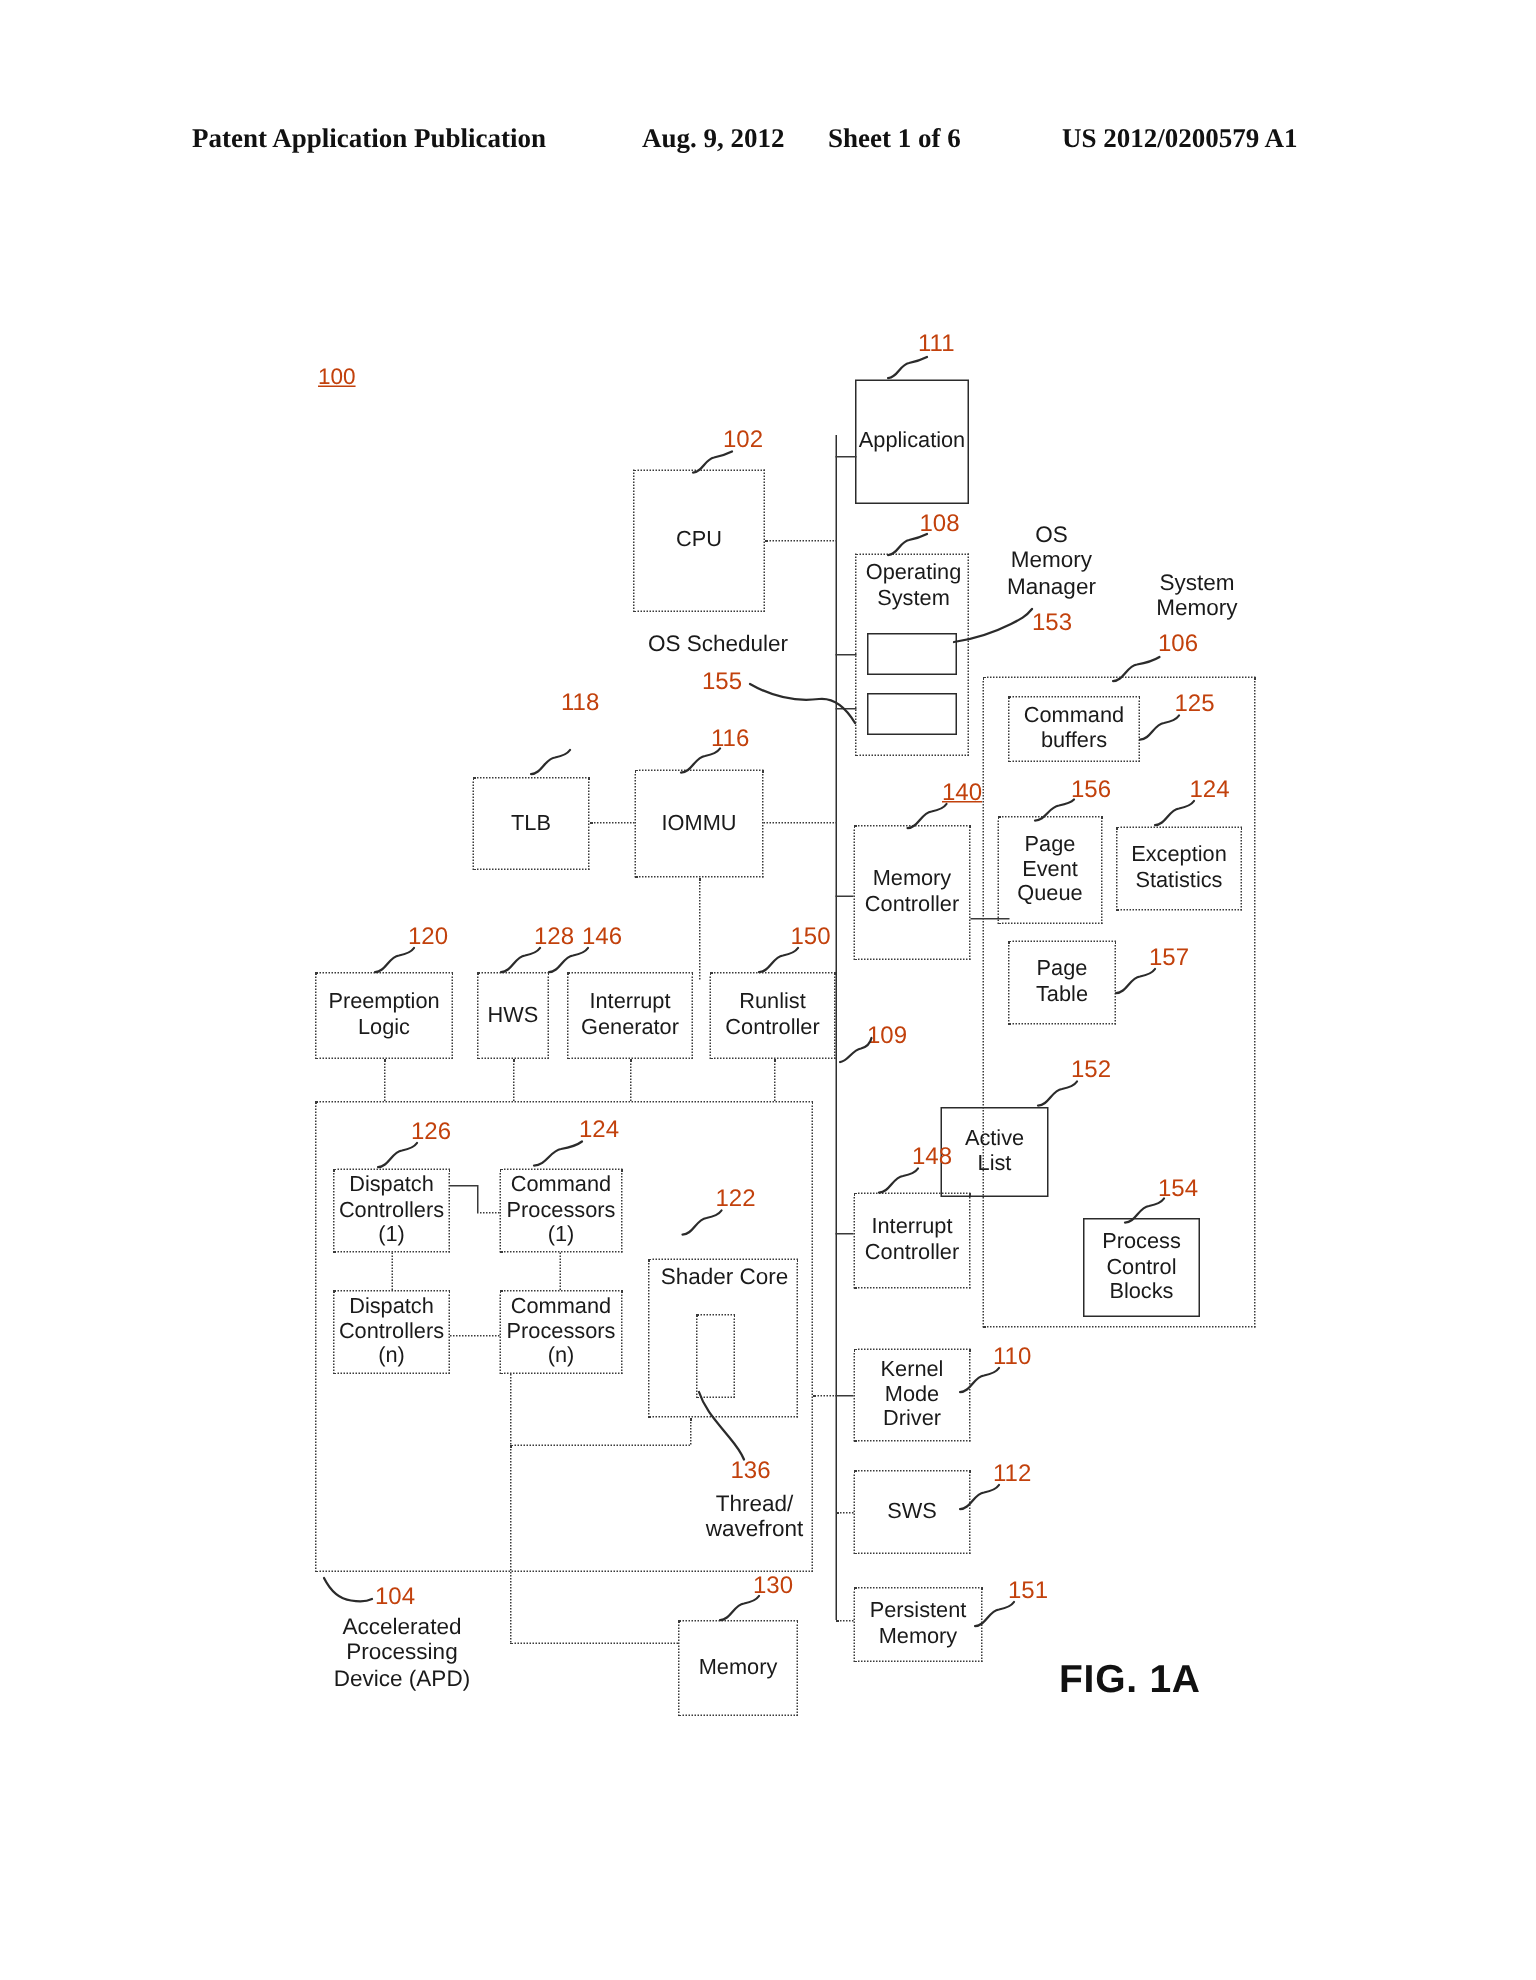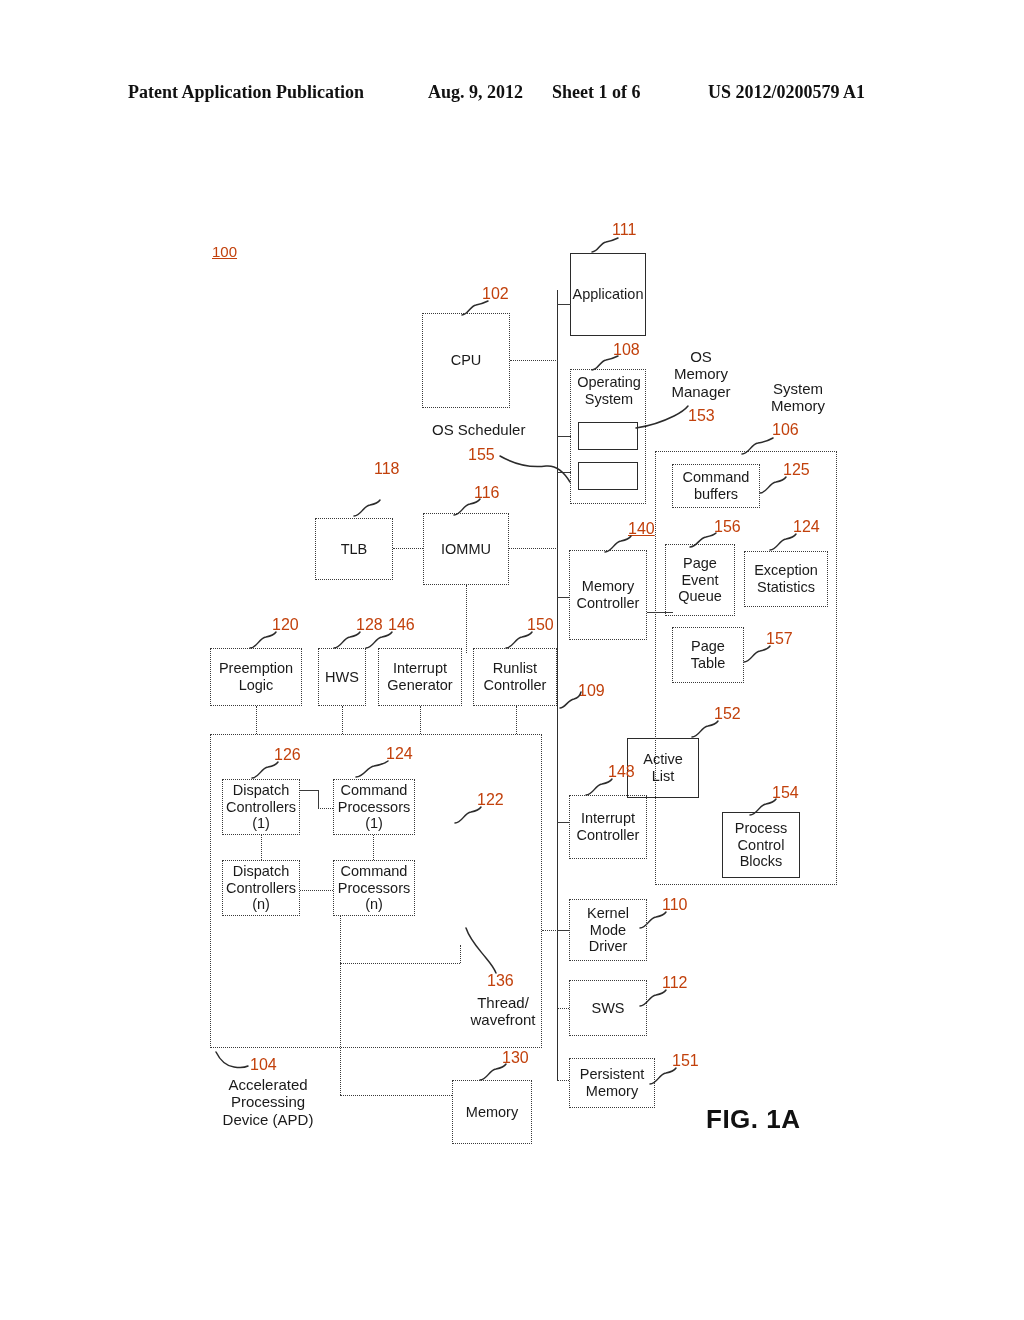--- a/index.html
+++ b/index.html
@@ -315,20 +315,24 @@
   <div class="box" style="left:333px; top:860px; width:82px; height:56px;">
     <span>Command<br>Processors<br>(n)</span>
   </div>
   <div class="ln v" style="left:373px; top:835px; height:25px;"></div>
 
   <div class="ln hs" style="left:300px; top:790px; width:18px;"></div>
   <div class="ln vs" style="left:318px; top:790px; height:18px;"></div>
   <div class="ln h" style="left:318px; top:808px; width:15px;"></div>
   <div class="ln h" style="left:300px; top:890px; width:33px;"></div>
 
+  <div class="box container" style="left:432px; top:839px; width:100px; height:106px;">
+    <div class="lbl c" style="left:0; top:3px; width:100px;">Shader Core</div>
+    <div class="box empty" style="left:31px; top:36px; width:26px; height:56px;"></div>
+  </div>
   <div class="num" style="left:477px; top:791px;">122</div>
   <svg class="leader" style="left:455px; top:807px; width:28px; height:18px;">
     <path d="M0,16 C7,16 9,6 16,5 C21,4 24,3 26,0"></path>
   </svg>
 
   <div class="num" style="left:487px; top:972px;">136</div>
   <div class="lbl c" style="left:460px; top:994px; width:86px;">Thread/<br>wavefront</div>
   <svg class="leader" style="left:466px; top:928px; width:32px; height:46px;">
     <path d="M0,0 C4,12 12,20 20,30 C25,36 28,40 30,45"></path>
   </svg>

